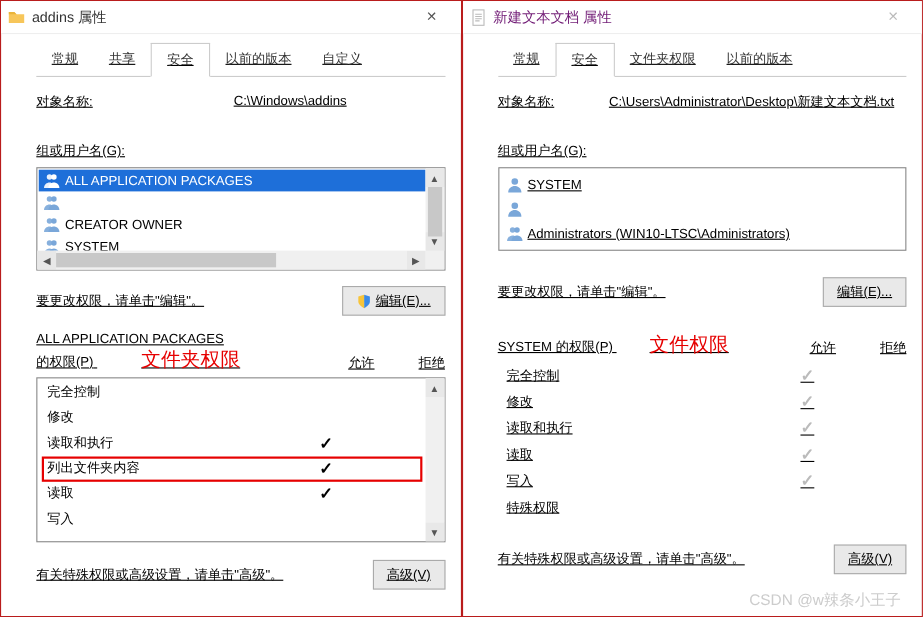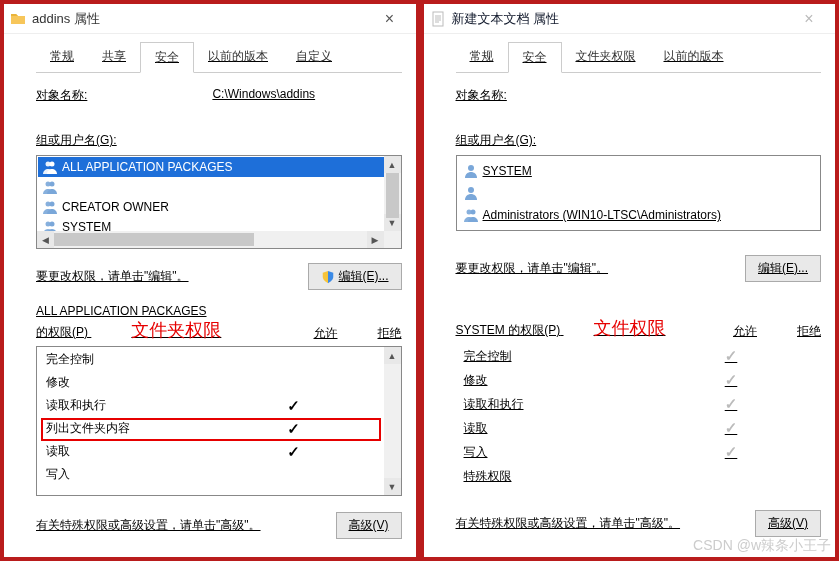--- a/index.html
+++ b/index.html
@@ -1,22 +1,22 @@
 <!DOCTYPE html>
 <html><head>
 <meta charset="utf-8">
 <style>
   * { box-sizing: border-box; font-family: "Microsoft YaHei", "Segoe UI", sans-serif; font-size: 12px; }
   body { margin: 0; background: #fff; width: 839px; height: 561px; position: relative; }
   .wrap { display: flex; width: 839px; height: 561px; }
-  .dlg { width: 501px; height: 561px; border: 4px solid #b91c1c; background: #fff; display: flex; flex-direction: column; }
+  .dlg { width: 501px; height: 561px; border: 1px solid #b91c1c; background: #fff; display: flex; flex-direction: column; }
   .titlebar { display: flex; align-items: center; height: 30px; padding: 0 6px; background: #fff; border-bottom: 1px solid #eee; }
   .tb-icon { width: 16px; height: 16px; margin-right: 6px; }
   .tb-title { flex: 1; font-size: 13px; color: #333; }
-  .tb-title.gray { color: #0f172a; }
+  .tb-title.gray { color: #701a75; }
   .tb-close { width: 40px; text-align: center; color: #555; font-size: 16px; cursor: pointer; }
   .inner { padding: 8px 14px 0 32px; flex: 1; display: flex; flex-direction: column; text-decoration: underline; }
   .tabs { display: flex; border-bottom: 1px solid #ccc; }
   .tab { padding: 6px 14px; color: #333; cursor: pointer; }
   .tab.active { border: 1px solid #ccc; border-bottom: 1px solid #fff; margin-bottom: -1px; background: #fff; }
   .row { display: flex; margin-top: 14px; }
   .lbl { width: 90px; }
   .val { flex: 1; word-break: break-all; text-align: center; }
   .sect-label { margin-top: 28px; margin-bottom: 6px; }
   .listbox { border: 1px solid #888; height: 94px; position: relative; }
@@ -46,21 +46,21 @@
   .perm-row .pl { flex: 1; }
   .perm-row .cc { width: 60px; text-align: center; font-size: 15px; }
   .check::before { content: "✓"; font-weight: bold; }
   .check-gray::before { content: "✓"; color: #bbb; font-weight: bold; }
   .perm-scroll-v { position: absolute; right: 0; top: 0; bottom: 0; width: 17px; background: #f0f0f0; display: flex; flex-direction: column; }
   .red-box { position: absolute; border: 2px solid #e60000; pointer-events: none; }
   .perm-list { margin-top: 4px; }
   .perm-list .perm-row { height: 24px; }
   .adv-row { display: flex; align-items: center; margin-top: 16px; }
   .adv-row .txt { flex: 1; }
-  .watermark { position: absolute; right: 8px; bottom: 6px; color: #ccc; font-size: 14px; pointer-events: none; }
+  .watermark { position: absolute; right: 20px; bottom: 6px; color: #ccc; font-size: 14px; pointer-events: none; }
   svg { display: block; }
 </style>
 </head>
 <body>
 
 <div class="wrap">
 
 <div class="dlg">
   <div class="titlebar">
     <span class="tb-icon">
@@ -236,20 +236,21 @@
   <div class="inner">
     <div class="tabs">
       <div class="tab">常规</div>
       <div class="tab active">安全</div>
       <div class="tab">文件夹权限</div>
       <div class="tab">以前的版本</div>
     </div>
 
     <div class="row">
       <div class="lbl">对象名称:</div>
+      <div class="val">C:\Users\Administrator\Desktop\新建文本文档.txt</div>
     </div>
 
     <div class="sect-label">组或用户名(G):</div>
 
     <div class="listbox2" id="right-principals">
           <div class="li-row">
             <span class="ic">
               <svg width="16" height="16" viewBox="0 0 16 16">
                 <circle cx="8" cy="5" r="3" fill="#7aa7d9"></circle>
                 <path d="M2 15c0-4 3-6 6-6s6 2 6 6z" fill="#7aa7d9"></path>
@@ -276,21 +277,21 @@
             </span>
             <span>Administrators (WIN10-LTSC\Administrators)</span>
           </div>
         </div>
 
     <div class="edit-row" style="margin-top:24px">
       <div class="txt">要更改权限，请单击"编辑"。</div>
       <button class="btn">编辑(E)...</button>
     </div>
 
-    <div class="perm-head" style="margin-top:34px">
+    <div class="perm-head" style="margin-top:22px">
       <div class="ph-left">
         <span>SYSTEM 的权限(P)</span>
         <span class="red-annot" style="margin-left:30px">文件权限</span>
       </div>
       <div class="col">允许</div>
       <div class="col">拒绝</div>
     </div>
 
     <div class="perm-list" id="right-perms">
           <div class="perm-row">

